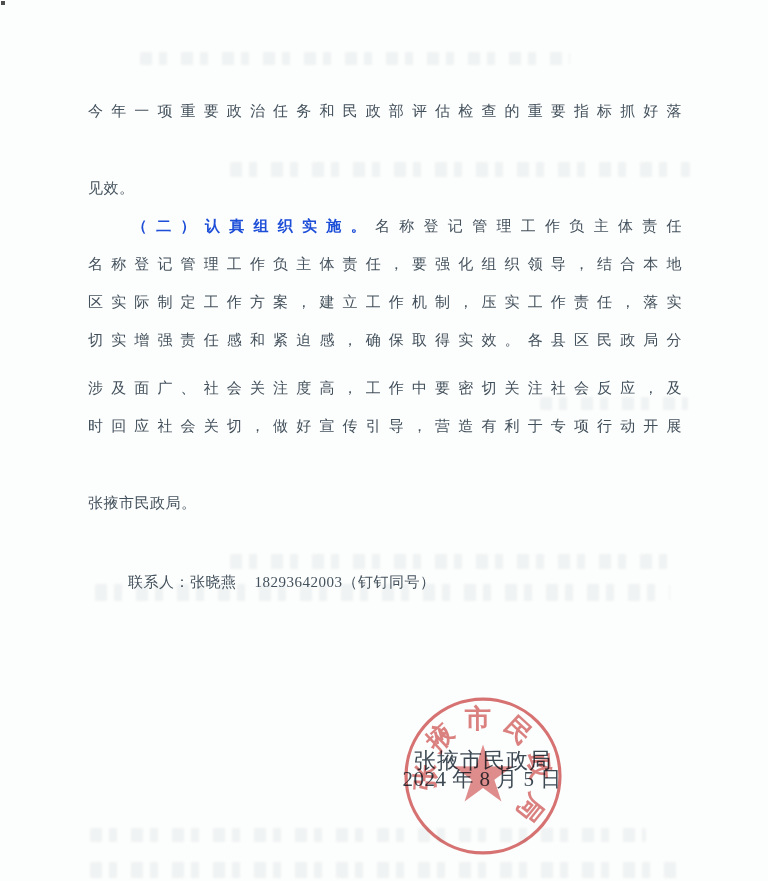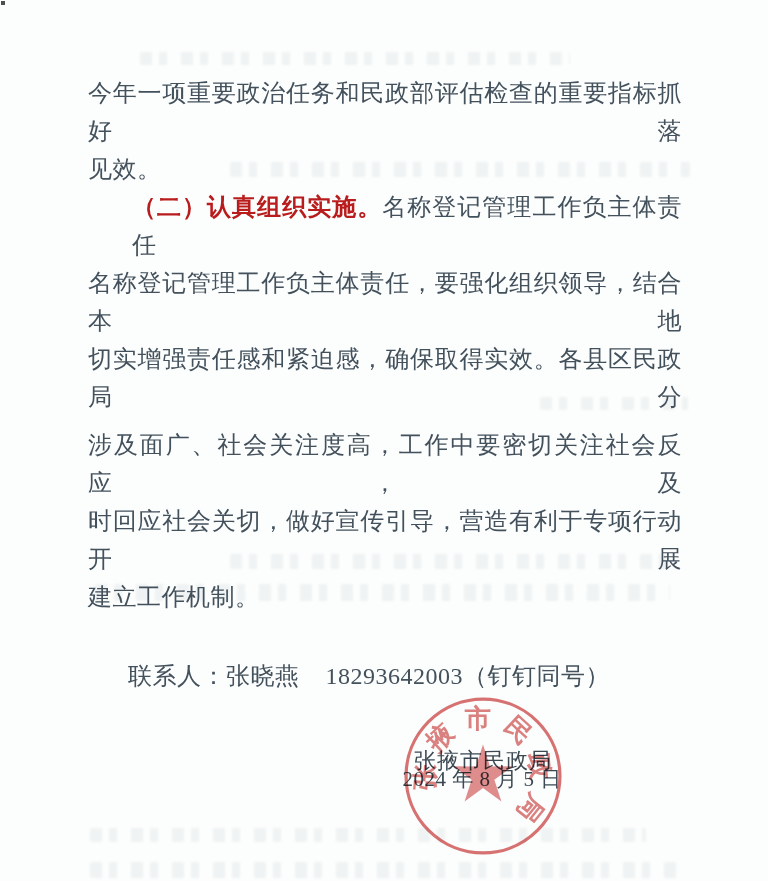--- a/index.html
+++ b/index.html
@@ -7,32 +7,32 @@
     position:relative;
     width:768px;height:881px;
     margin:0 auto;
     background:#fcfdfd;
     overflow:hidden;
     font-family:"Liberation Serif","DejaVu Serif",serif;
     color:#43515c;
   }
   
   .doc-body{
-    position:absolute;left:88px;top:74px;width:594px;
-    font-size:24px;line-height:38px;
+    position:absolute;left:88px;top:92px;width:594px;
+    font-size:15px;line-height:38px;
     letter-spacing:.5px;
   }
   .jline{text-align:justify;text-align-last:justify;text-justify:inter-character;}
-  .lastline{text-align:left;text-align-last:left;}
+  .lastline{text-align:left;text-align-last:left;margin-top:39px;}
   .indent{padding-left:44px;}
   .para3{margin-top:10px;}
-  .lead{font-weight:700;color:#b91c1c;letter-spacing:.5px;}
+  .lead{font-weight:700;color:#1d4ed8;letter-spacing:.5px;}
   
   .contact{margin-top:41px;padding-left:40px;text-align:left;text-align-last:left;}
-  .contact .phone{margin-left:26px;}
+  .contact .phone{margin-left:18px;}
   
   .sign-org{
     position:absolute;left:403px;top:742px;width:160px;
     text-align:center;font-size:22px;line-height:38px;letter-spacing:1px;
     z-index:2;color:#3c4953;
   }
   .sign-date{
     position:absolute;left:378px;top:761px;width:208px;
     text-align:center;font-size:21px;line-height:36px;letter-spacing:.5px;
     z-index:2;color:#3c4953;
@@ -76,27 +76,28 @@
   <div class="doc-body">
 
     <div>
       <div class="jline"><span>今年一项重要政治任务和民政部评估检查的重要指标抓好落</span></div>
       <div class="lastline"><span>见效。</span></div>
     </div>
 
     <div>
       <div class="jline indent"><span class="lead">（二）认真组织实施。</span><span>名称登记管理工作负主体责任</span></div>
       <div class="jline"><span>名称登记管理工作负主体责任，要强化组织领导，结合本地</span></div>
+      <div class="jline"><span>区实际制定工作方案，建立工作机制，压实工作责任，落实</span></div>
       <div class="jline"><span>切实增强责任感和紧迫感，确保取得实效。各县区民政局分</span></div>
     </div>
 
     <div class="para3">
       <div class="jline"><span>涉及面广、社会关注度高，工作中要密切关注社会反应，及</span></div>
       <div class="jline"><span>时回应社会关切，做好宣传引导，营造有利于专项行动开展</span></div>
-      <div class="lastline"><span>建立工作机制。</span></div>
+      <div class="lastline"><span>张掖市民政局。</span></div>
     </div>
 
     <div class="contact">
       <span>联系人：</span><span>张晓燕</span><span class="phone">18293642003</span><span>（钉钉同号）</span>
     </div>
   </div>
 
   <div class="sign-org">张掖市民政局</div>
   <div class="sign-date">2024 年 8 月 5 日</div>
 

